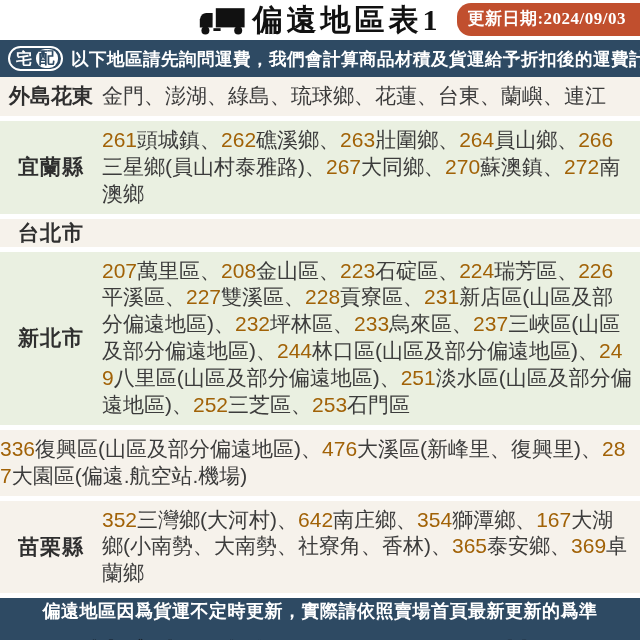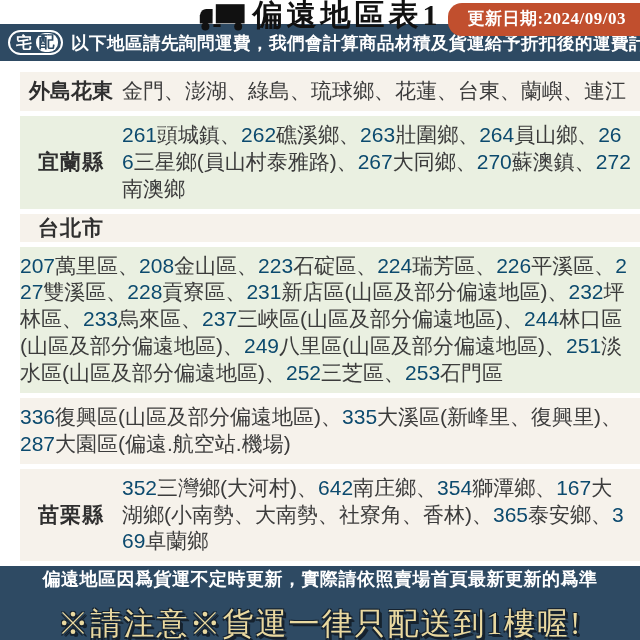--- a/index.html
+++ b/index.html
@@ -9,22 +9,22 @@
     margin:0 auto;
     background:#fff;
     overflow:hidden;
     font-family:"Liberation Sans","DejaVu Sans",sans-serif;
     box-sizing:border-box;
     display:flex;flex-direction:column;
   }
   
   .header{
     position:relative;
-    height:24px;
-    display:flex;align-items:flex-start;justify-content:center;
+    height:40px;
+    display:flex;align-items:center;justify-content:center;
     gap:6px;
     flex:0 0 auto;
   }
   .truck-icon{width:48px;height:30px;display:block;margin-top:2px;}
   .page-title{
     font-family:"Liberation Serif","DejaVu Serif",serif;
     font-weight:bold;
     font-size:30px;
     letter-spacing:4px;
     color:#111;
@@ -32,21 +32,21 @@
     line-height:1;
   }
   .update-badge{
     position:absolute;
     top:3px;right:0;
     background:#c14f2e;
     color:#fff;
     font-family:"Liberation Serif","DejaVu Serif",serif;
     font-weight:bold;
     font-size:17px;
-    padding:4px 14px 6px 19px;
+    padding:4px 14px 6px 10px;
     border-radius:14px 0 0 14px;
     letter-spacing:.5px;
   }
   
   .notice-bar{
     flex:0 0 auto;
     background:#2e4a63;
     color:#fff;
     height:37px;
     display:flex;align-items:center;
@@ -70,24 +70,23 @@
   }
   .courier-badge .b-left{color:#fff;}
   .courier-badge .b-right{
     background:#fff;color:#2e4a63;
     border-radius:9px;
     padding:1px 3px 2px 3px;
   }
   
   .region-table{
     flex:1 1 auto;
-    margin-top:11px;
+    margin-top:0;
     display:flex;flex-direction:column;
     gap:5px;
-    padding-left:20px;
   }
   .row{
     flex:1 1 auto;
     display:flex;align-items:center;
   }
   .row.cream{background:#f6f2eb;}
   .row.green{background:#eaf0e1;}
   .region{
     flex:0 0 102px;
     text-align:center;
@@ -98,21 +97,21 @@
   }
   .region.wide{letter-spacing:0;}
   .areas{
     flex:1 1 auto;
     font-size:21px;
     line-height:1.28;
     color:#3c3c3c;
     padding:6px 8px 6px 0;
     word-break:break-all;
   }
-  .areas .code{color:#0c4a6e;}
+  .areas .code{color:#a16207;}
   
   .footer{
     flex:0 0 auto;
     margin-top:5px;
     background:#2e4a63;
     height:88px;
     display:flex;flex-direction:column;
     align-items:center;justify-content:center;
     gap:4px;
   }
@@ -173,24 +172,25 @@
         <div class="areas"><span>金門、澎湖、綠島、琉球鄉、花蓮、台東、蘭嶼、連江</span></div>
       </div>
       <div class="row green">
         <div class="region">宜蘭縣</div>
         <div class="areas"><span class="code">261</span><span>頭城鎮、</span><span class="code">262</span><span>礁溪鄉、</span><span class="code">263</span><span>壯圍鄉、</span><span class="code">264</span><span>員山鄉、</span><span class="code">266</span><span>三星鄉(員山村泰雅路)、</span><span class="code">267</span><span>大同鄉、</span><span class="code">270</span><span>蘇澳鎮、</span><span class="code">272</span><span>南澳鄉</span></div>
       </div>
       <div class="row cream">
         <div class="region">台北市</div>
       </div>
       <div class="row green">
+        <div class="region">新北市</div>
         <div class="areas"><span class="code">207</span><span>萬里區、</span><span class="code">208</span><span>金山區、</span><span class="code">223</span><span>石碇區、</span><span class="code">224</span><span>瑞芳區、</span><span class="code">226</span><span>平溪區、</span><span class="code">227</span><span>雙溪區、</span><span class="code">228</span><span>貢寮區、</span><span class="code">231</span><span>新店區(山區及部分偏遠地區)、</span><span class="code">232</span><span>坪林區、</span><span class="code">233</span><span>烏來區、</span><span class="code">237</span><span>三峽區(山區及部分偏遠地區)、</span><span class="code">244</span><span>林口區(山區及部分偏遠地區)、</span><span class="code">249</span><span>八里區(山區及部分偏遠地區)、</span><span class="code">251</span><span>淡水區(山區及部分偏遠地區)、</span><span class="code">252</span><span>三芝區、</span><span class="code">253</span><span>石門區</span></div>
       </div>
       <div class="row cream">
-        <div class="areas"><span class="code">336</span><span>復興區(山區及部分偏遠地區)、</span><span class="code">335</span><span>大溪區(新峰里、復興里)、</span><span class="code">287</span><span>大園區(偏遠.航空站.機場)</span></div>
+        <div class="areas"><span class="code">336</span><span>復興區(山區及部分偏遠地區)、</span><span class="code">476</span><span>大溪區(新峰里、復興里)、</span><span class="code">287</span><span>大園區(偏遠.航空站.機場)</span></div>
       </div>
       <div class="row cream">
         <div class="region">苗栗縣</div>
         <div class="areas"><span class="code">352</span><span>三灣鄉(大河村)、</span><span class="code">642</span><span>南庄鄉、</span><span class="code">354</span><span>獅潭鄉、</span><span class="code">167</span><span>大湖鄉(小南勢、大南勢、社寮角、香林)、</span><span class="code">365</span><span>泰安鄉、</span><span class="code">369</span><span>卓蘭鄉</span></div>
       </div>
     </div>
 
   <div class="footer">
     <p class="footer-note">偏遠地區因爲貨運不定時更新，實際請依照賣場首頁最新更新的爲準</p>
     <p class="footer-warning">※請注意※貨運一律只配送到1樓喔!</p>

